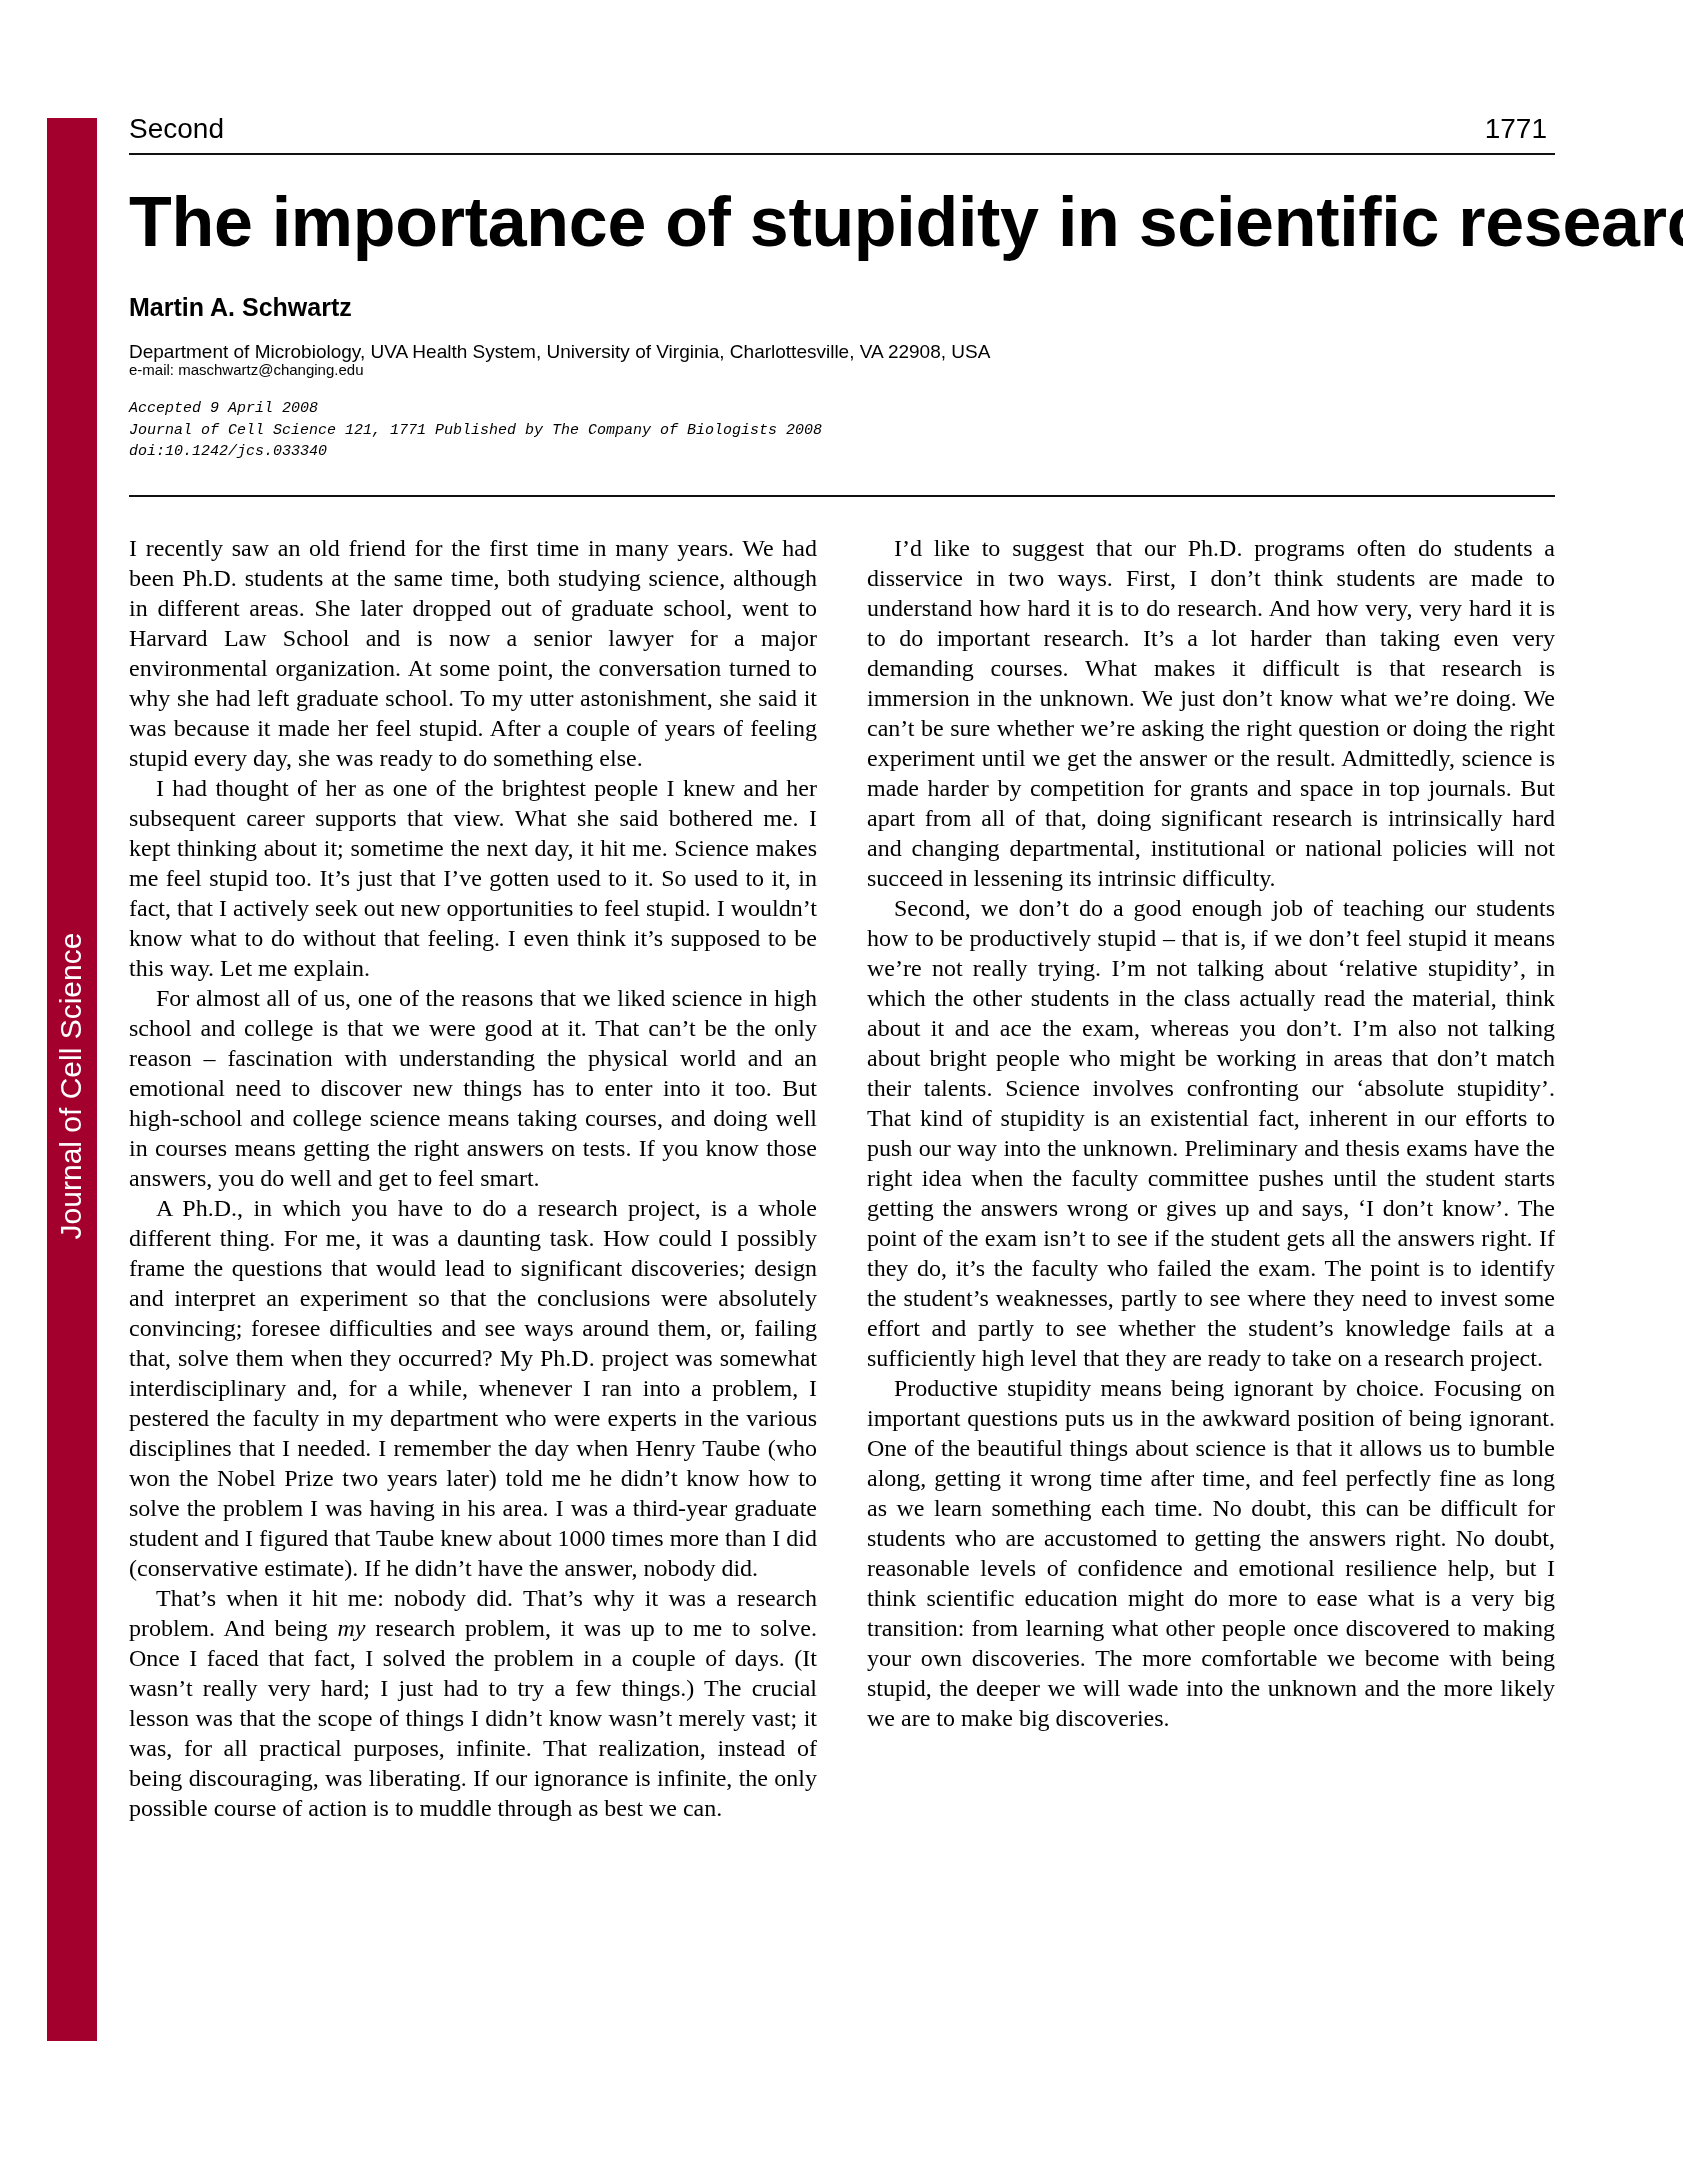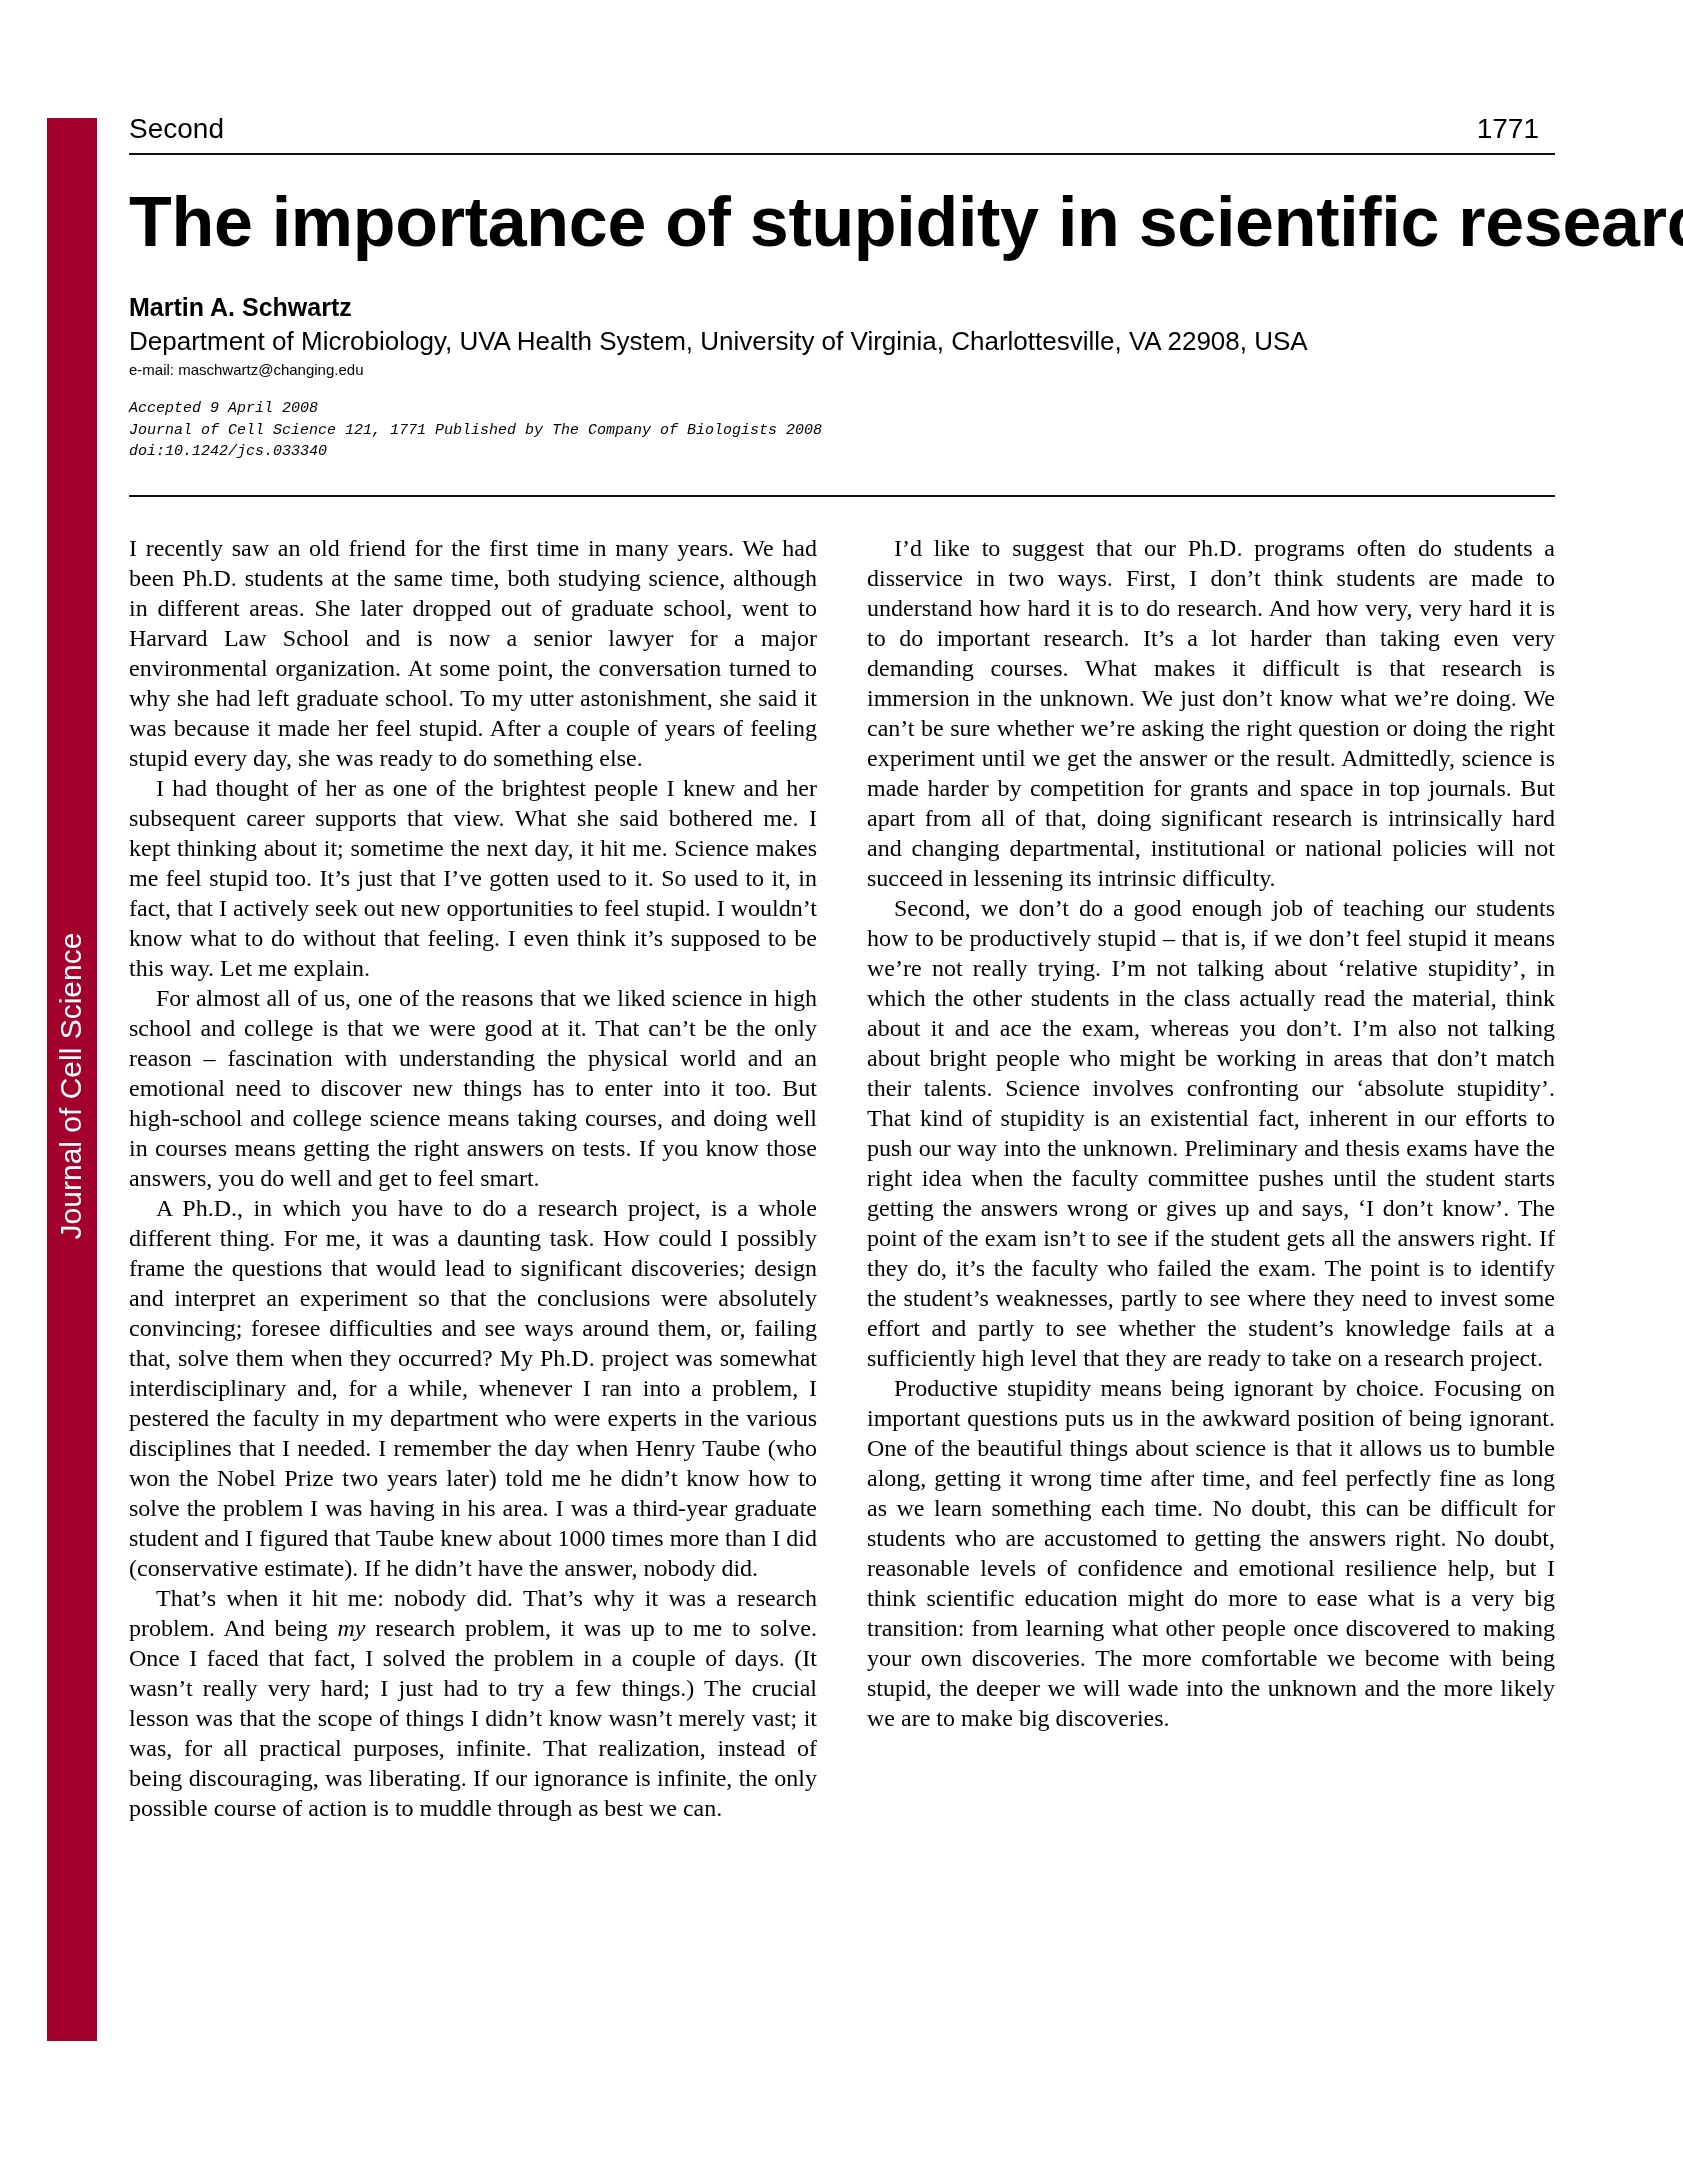--- a/index.html
+++ b/index.html
@@ -12,36 +12,36 @@
     position: absolute; left: 71px; top: 1086px;
     transform: translate(-50%, -50%) rotate(-90deg);
     white-space: nowrap; color: #ffffff;
     font-family: "Liberation Sans", sans-serif; font-size: 30px; line-height: 1;
   }
   .running-head {
     position: absolute; left: 129px; top: 112px; width: 1426px; height: 34px;
     font-family: "Liberation Sans", sans-serif; font-size: 28px; line-height: 34px;
   }
   .running-head .section { position: absolute; left: 0; top: 0; }
-  .running-head .page-num { position: absolute; right: 16px; top: 0; text-align: center; }
+  .running-head .page-num { position: absolute; right: 8px; top: 0; text-align: center; }
   .rule { position: absolute; left: 129px; width: 1426px; height: 1.8px; background: #111; }
   .rule.top { top: 153px; }
   .rule.mid { top: 495px; }
   .title {
     position: absolute; left: 129px; top: 191px; margin: 0; white-space: nowrap;
     font-family: "Liberation Sans", sans-serif; font-weight: bold; font-size: 70px; line-height: 63px;
     letter-spacing: -0.3px;
   }
   .author {
     position: absolute; left: 129px; top: 293px; margin: 0; white-space: nowrap;
     font-family: "Liberation Sans", sans-serif; font-weight: bold; font-size: 25px; line-height: 29px;
   }
   .affil {
-    position: absolute; left: 129px; top: 329px; white-space: nowrap;
-    font-family: "Liberation Sans", sans-serif; font-size: 26px; line-height: 25px;
+    position: absolute; left: 129px; top: 339px; white-space: nowrap;
+    font-family: "Liberation Sans", sans-serif; font-size: 19px; line-height: 25px;
   }
   .email {
     position: absolute; left: 129px; top: 360px; white-space: nowrap;
     font-family: "Liberation Sans", sans-serif; font-size: 15px; line-height: 20px;
   }
   .pubinfo {
     position: absolute; left: 129px; top: 398px; white-space: nowrap;
     font-family: Liberation Mono, monospace; font-style: italic; font-size: 15px; line-height: 21.6px;
   }
   .pubinfo div { height: 21.6px; }

